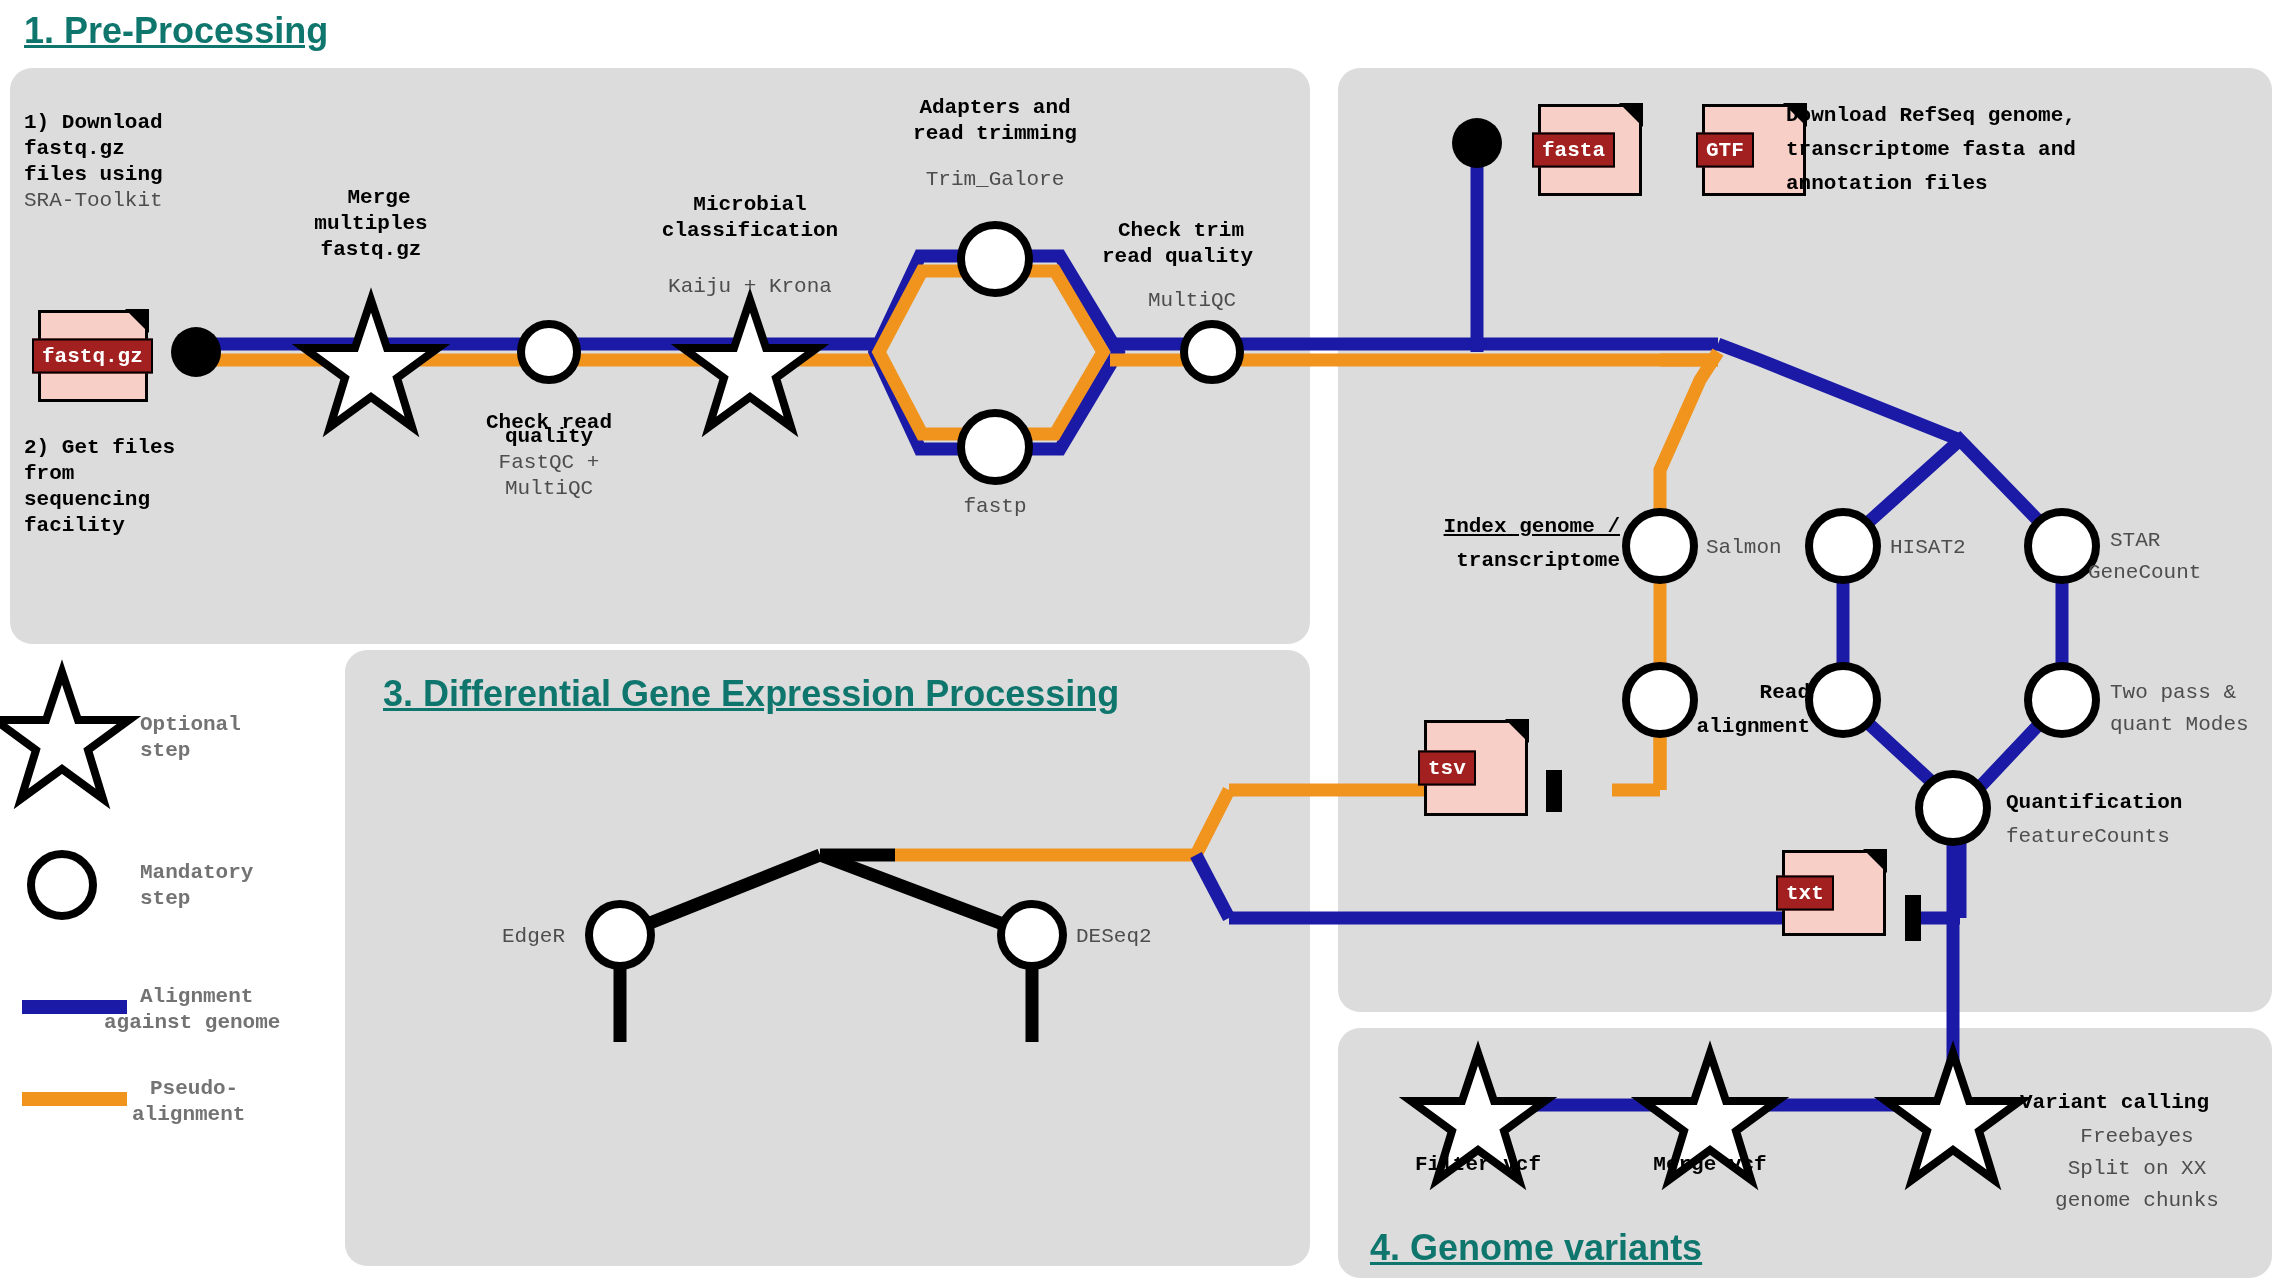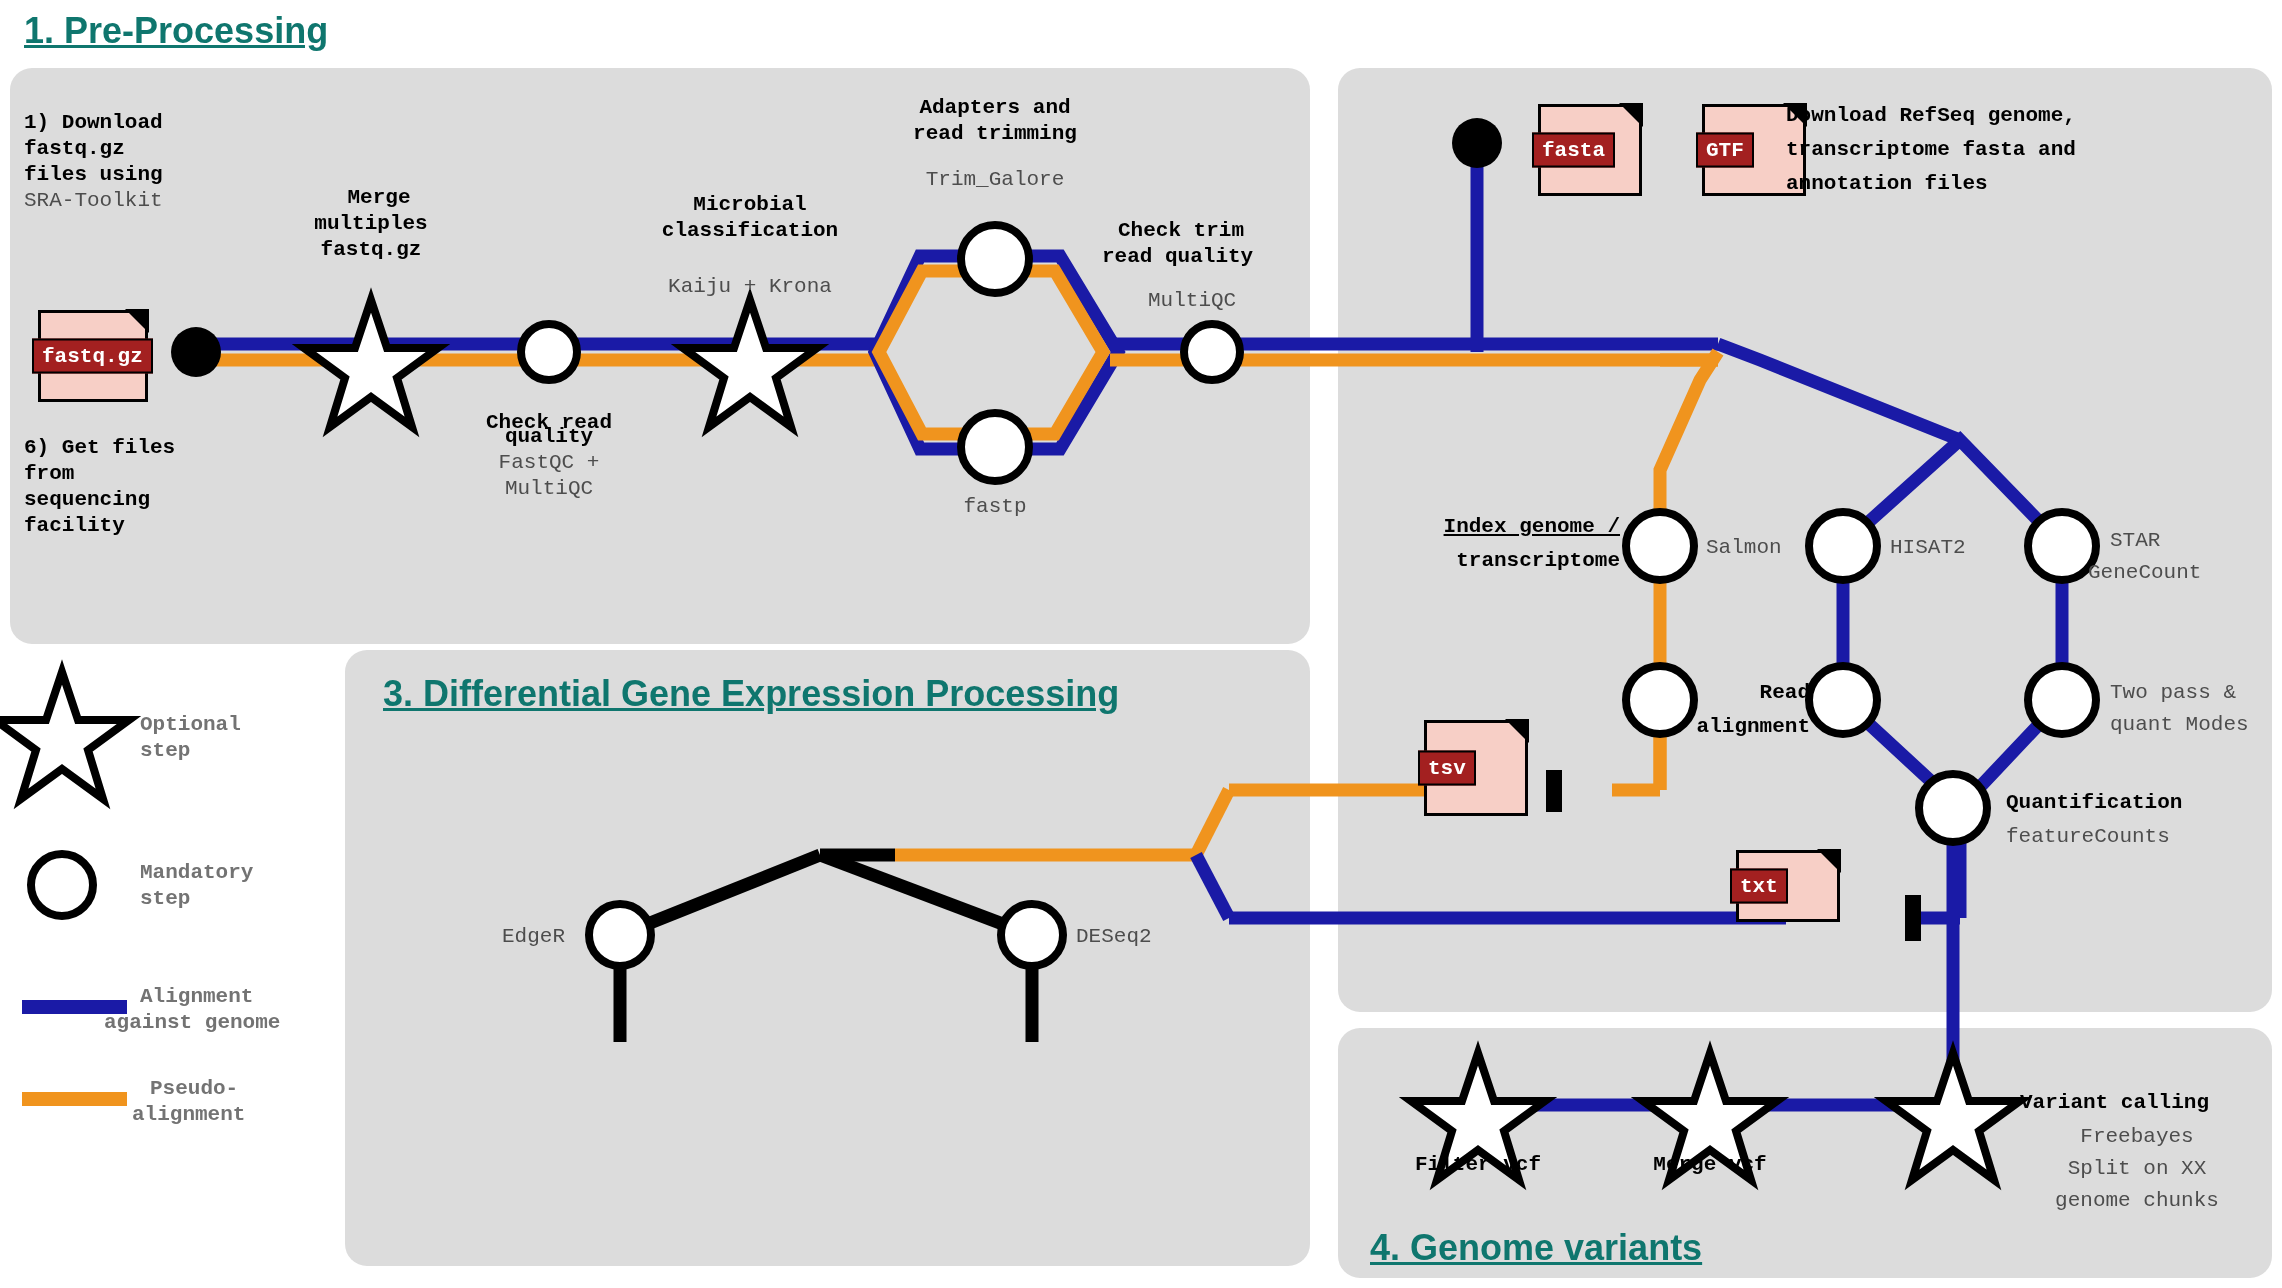--- a/index.html
+++ b/index.html
@@ -222,32 +222,32 @@
     <div class="fold"></div>
     <div class="tag">GTF</div>
   </div>
 
   <div class="filecard" style="left:1424px; top:720px; width:104px; height:96px;">
     <div class="sheet"></div>
     <div class="fold"></div>
     <div class="tag">tsv</div>
   </div>
 
-  <div class="filecard" style="left:1736px; top:850px; width:104px; height:72px;">
+  <div class="filecard" style="left:1782px; top:850px; width:104px; height:86px;">
     <div class="sheet"></div>
     <div class="fold"></div>
     <div class="tag">txt</div>
   </div>
 
   <div class="lbl bold" style="left:24px; top:110px;">1) Download</div>
   <div class="lbl bold" style="left:24px; top:136px;">fastq.gz</div>
   <div class="lbl bold" style="left:24px; top:162px;">files using</div>
   <div class="lbl grey" style="left:24px; top:188px;">SRA-Toolkit</div>
 
-  <div class="lbl bold" style="left:24px; top:435px;">6) Get files</div>
+  <div class="lbl bold" style="left:24px; top:435px;">2) Get files</div>
   <div class="lbl bold" style="left:24px; top:461px;">from</div>
   <div class="lbl bold" style="left:24px; top:487px;">sequencing</div>
   <div class="lbl bold" style="left:24px; top:513px;">facility</div>
 
   <div class="lbl bold center" style="left:289px; top:185px; width:180px;">Merge</div>
   <div class="lbl bold center" style="left:281px; top:211px; width:180px;">multiples</div>
   <div class="lbl bold center" style="left:281px; top:237px; width:180px;">fastq.gz</div>
 
   <div class="lbl bold center" style="left:449px; top:398px; width:200px;margin-top:12px;">Check read</div>
   <div class="lbl bold center" style="left:449px; top:424px; width:200px;">quality</div>

